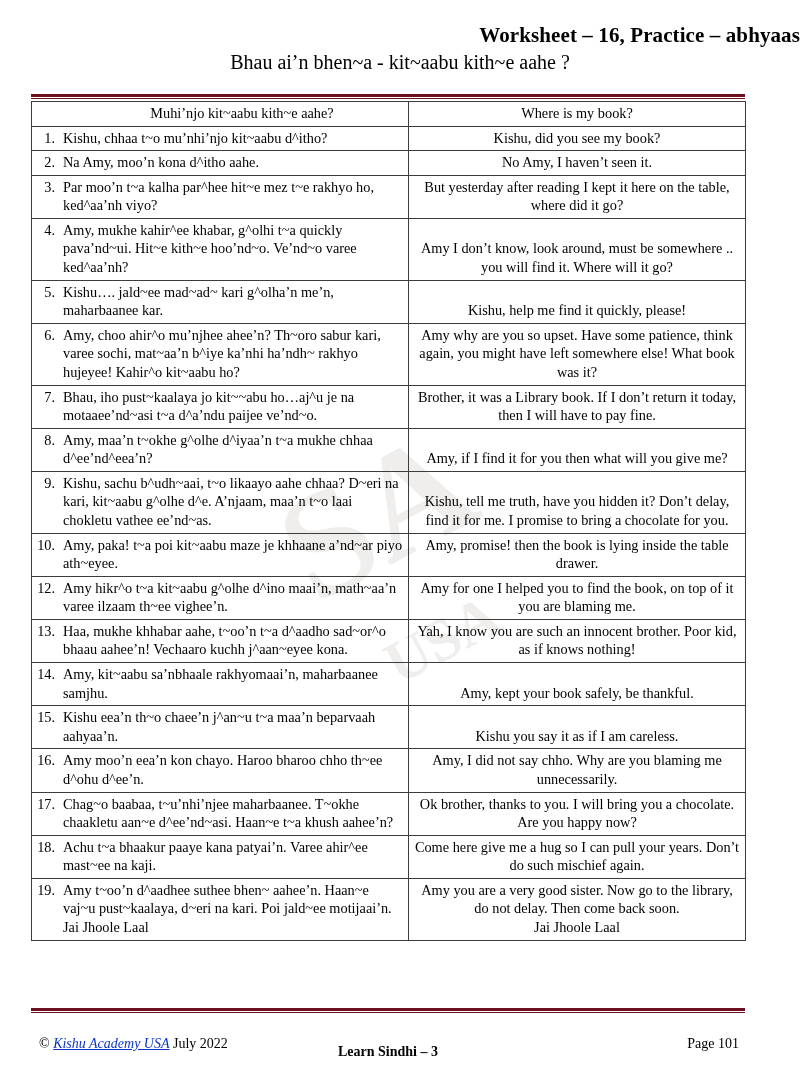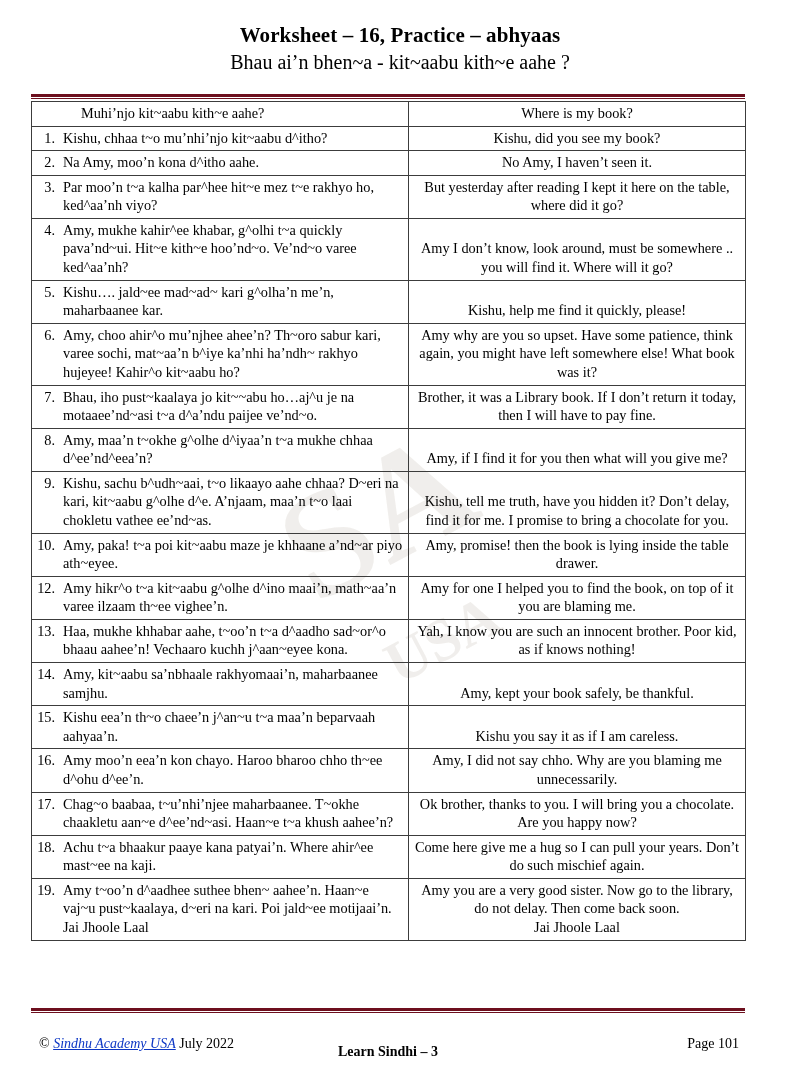--- a/index.html
+++ b/index.html
@@ -41,20 +41,21 @@
     top: 22px;
     width: 800px;
     text-align: center;
     z-index: 2;
   }
   .title-main {
     font-size: 21px;
     font-weight: bold;
     line-height: 1.26;
     letter-spacing: 0.1px;
+    text-align: right;
   }
   .title-sub {
     font-size: 20px;
     font-weight: normal;
     line-height: 1.28;
     margin-top: 2px;
   }
 
   
   .rule {
@@ -114,20 +115,21 @@
     box-sizing: border-box;
     white-space: nowrap;
   }
   .li-txt {
     flex: 1 1 auto;
     text-align: left;
   }
   
   .hdr-left {
     padding-left: 44px;
+    text-align: center;
   }
   .cell-eng {
     text-align: center;
   }
   
   .v-bottom { vertical-align: bottom !important; }
 
   
   .footer {
     position: absolute;
@@ -378,21 +380,21 @@
               </div>
             </td>
             <td class="v-bottom">
               <div class="cell-eng">Ok brother, thanks to you. I will bring you a chocolate. Are you happy now?</div>
             </td>
           </tr>
           <tr>
             <td>
               <div class="li">
                 <span class="li-num">18.</span>
-                <span class="li-txt">Achu t~a bhaakur paaye kana patyai’n. Where ahir^ee mast~ee na kaji.</span>
+                <span class="li-txt">Achu t~a bhaakur paaye kana patyai’n. Varee ahir^ee mast~ee na kaji.</span>
               </div>
             </td>
             <td class="v-bottom">
               <div class="cell-eng">Come here give me a hug so I can pull your years. Don’t do such mischief again.</div>
             </td>
           </tr>
           <tr>
             <td>
               <div class="li">
                 <span class="li-num">19.</span>
@@ -408,20 +410,20 @@
   </div>
 
   <div class="rule rule-bottom">
     <div class="thick"></div>
     <div class="thin"></div>
   </div>
 
   <div class="footer">
     <div class="footer-left">
       <span class="copy-sym">©</span>
-      <span class="link">Sindhu Academy USA</span>
+      <span class="link">Kishu Academy USA</span>
       <span>July 2022</span>
     </div>
     <div class="footer-center">Learn Sindhi – 3</div>
     <div class="footer-right">Page 101</div>
   </div>
 
 </div>
 
 </body></html>

